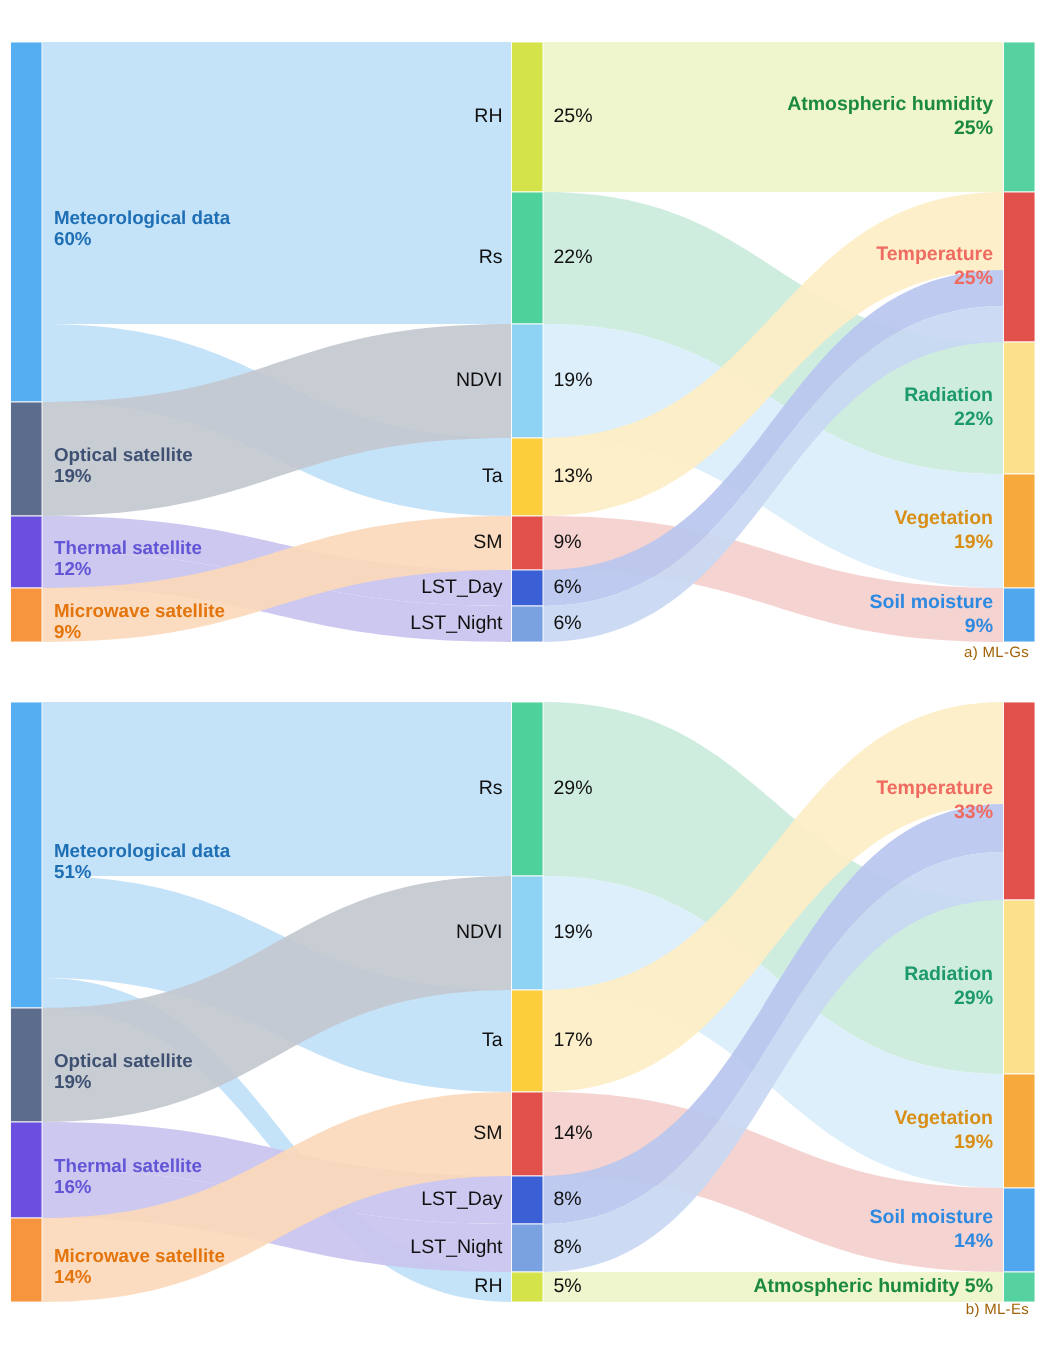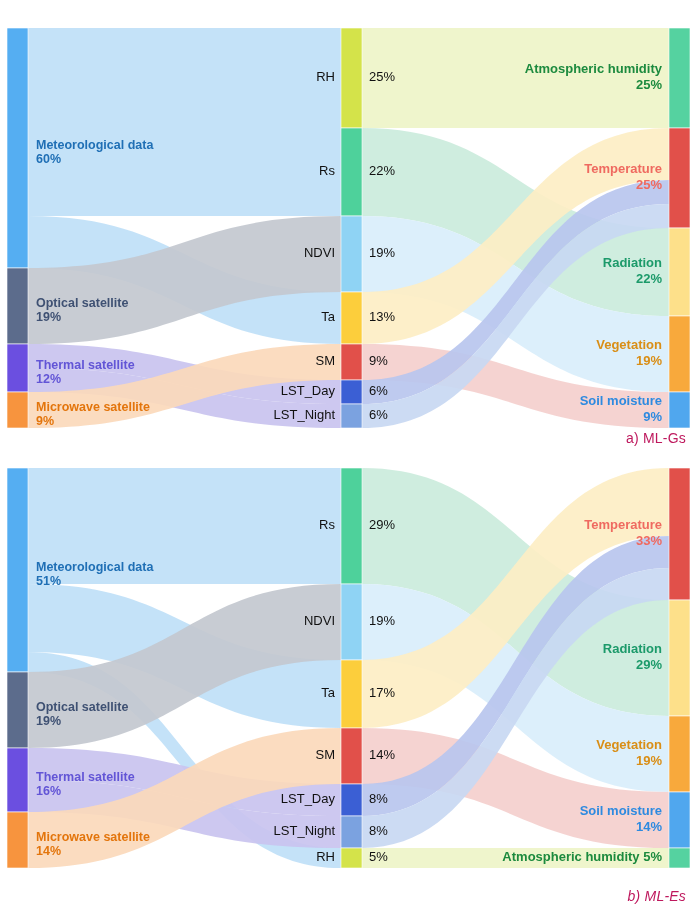--- a/index.html
+++ b/index.html
@@ -20,27 +20,27 @@
     width: 700px;
   }
   #panel-a { top: 0; height: 456px; }
   #panel-b { top: 456px; height: 457px; }
 
   .panel svg { display: block; }
 
   .caption {
     position: absolute;
     right: 14px;
-    font-size: 14px;
-    color: #be185d;
+    font-size: 10px;
+    color: #a16207;
     font-family: "Liberation Sans", sans-serif;
     letter-spacing: 0.2px;
   }
   #caption-a { top: 430px; }
-  #caption-b { top: 888px; font-style: italic; }
+  #caption-b { top: 868px; }
 
   text { font-family: "Liberation Sans", sans-serif; }
   .lbl-left { font-size: 12.5px; font-weight: bold; }
   .lbl-mid  { font-size: 13px; fill: #111111; }
   .lbl-pct  { font-size: 13px; fill: #111111; }
   .lbl-right{ font-size: 13px; font-weight: bold; }
 </style>
 </head>
 <body>
 

